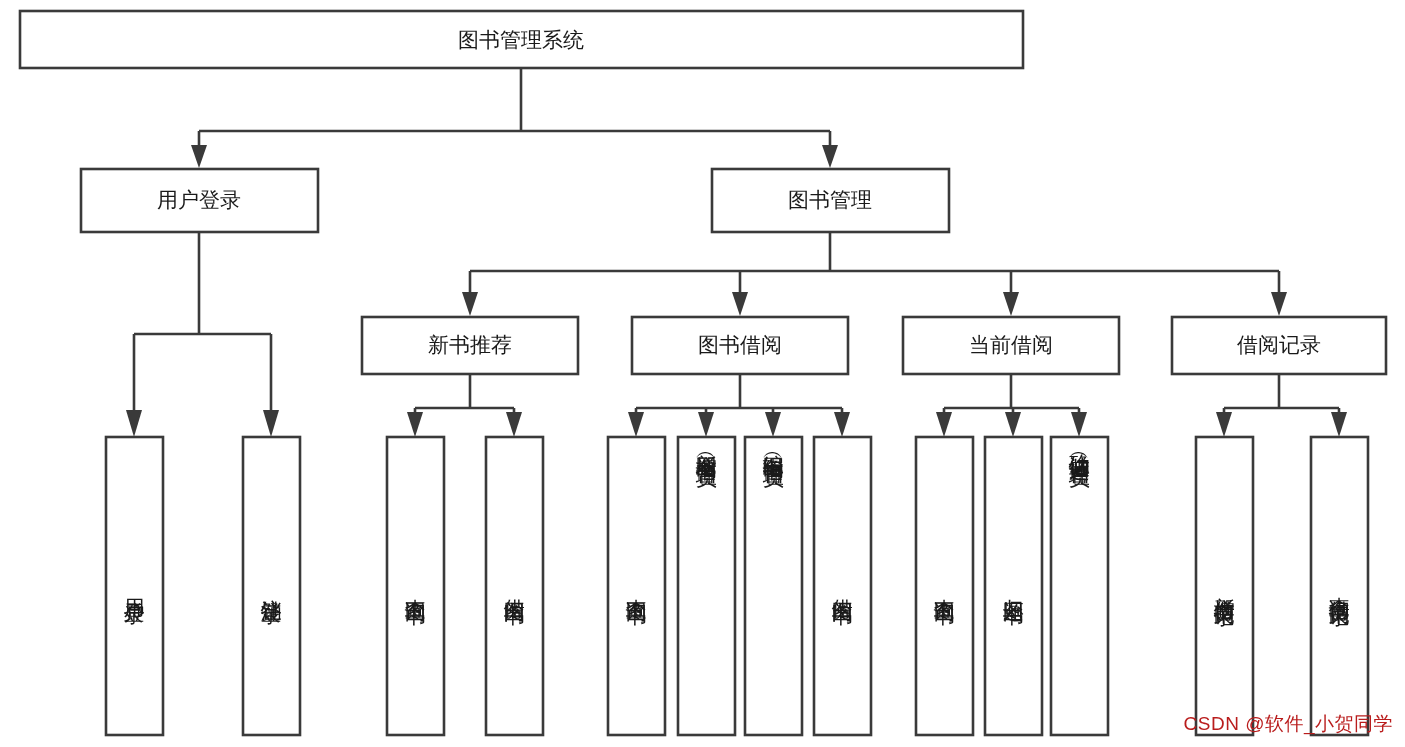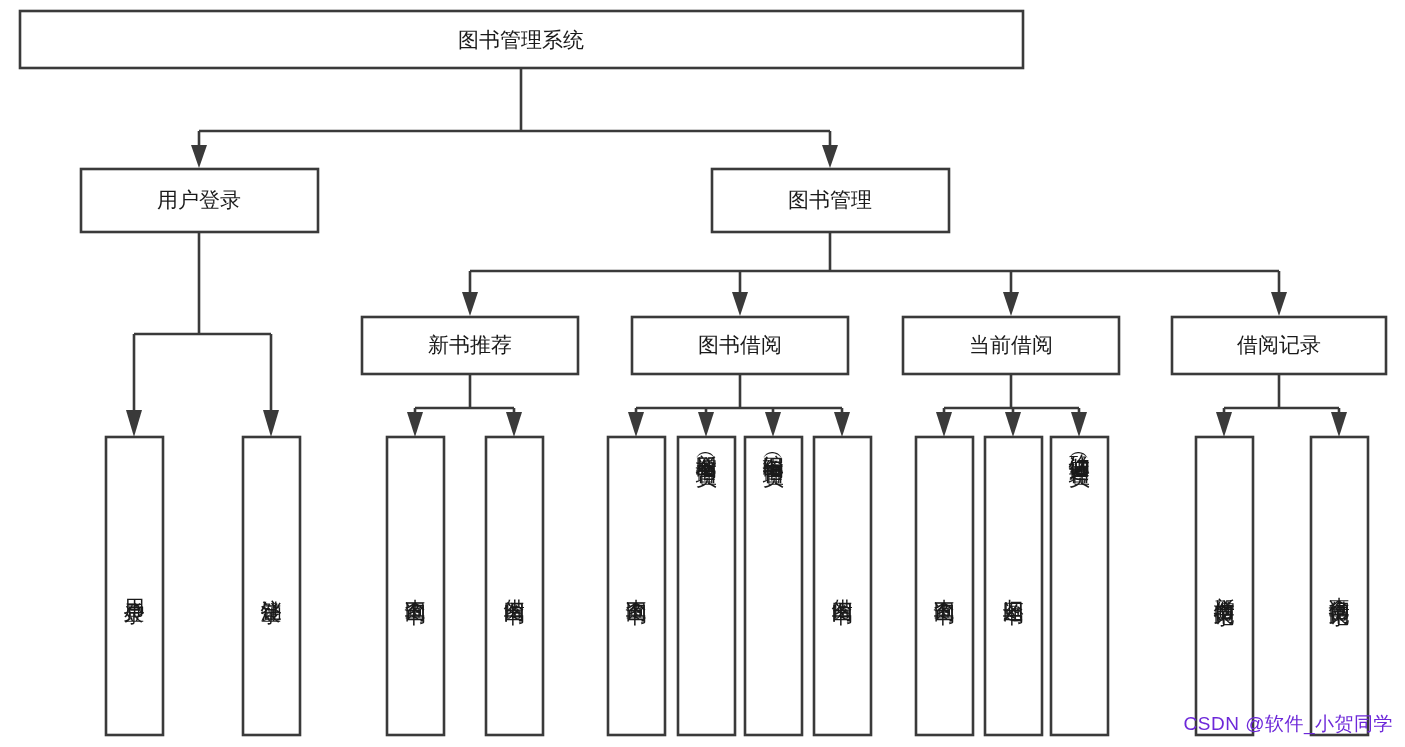--- a/index.html
+++ b/index.html
@@ -64,21 +64,21 @@
   .arrow-head {
     fill: #3a3a3a;
     stroke: none;
   }
   .watermark {
     position: absolute;
     right: 12px;
     bottom: 6px;
     font-family: "Liberation Sans", "DejaVu Sans", sans-serif;
     font-size: 19px;
-    color: #6d28d9;
+    color: #b91c1c;
     letter-spacing: 0.5px;
     white-space: nowrap;
     pointer-events: none;
   }
 </style>
 </head>
 <body>
 
 <div id="diagram-root">
 

